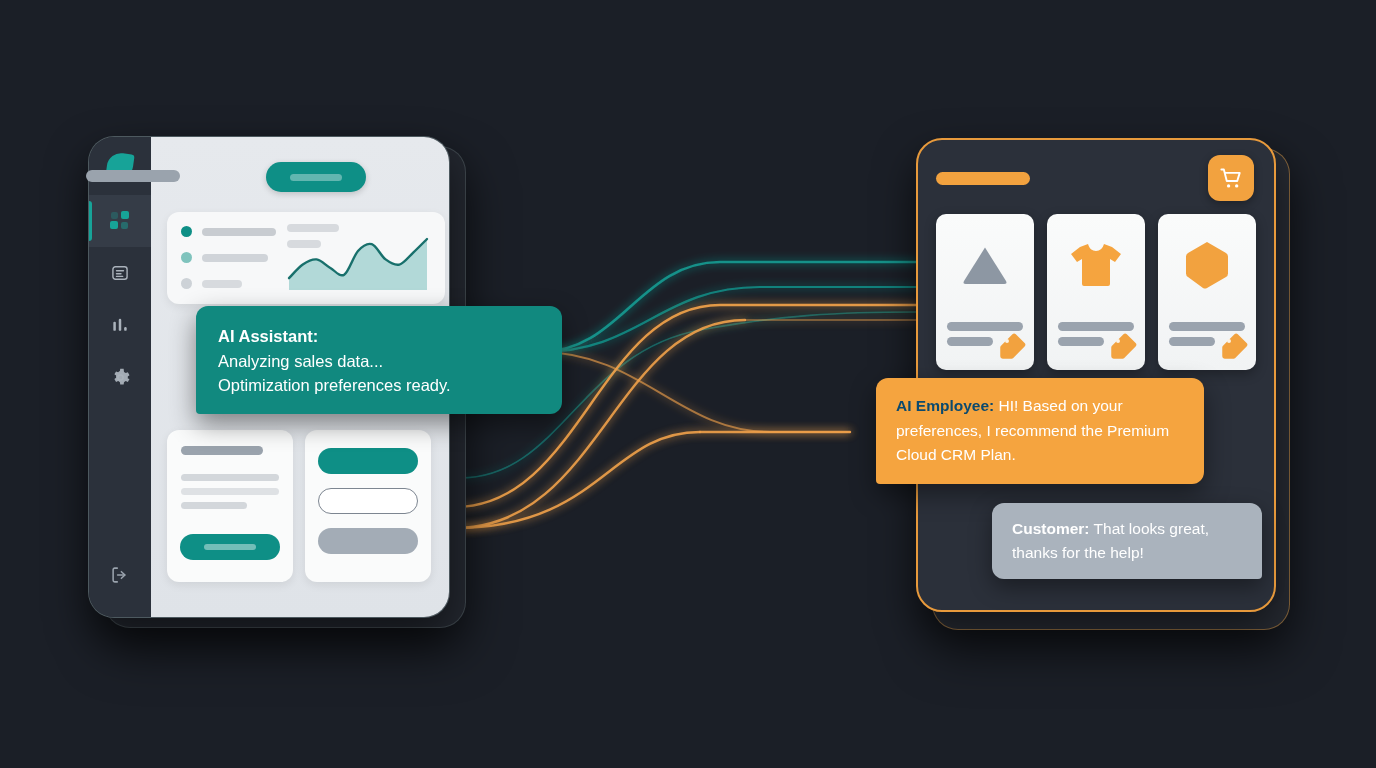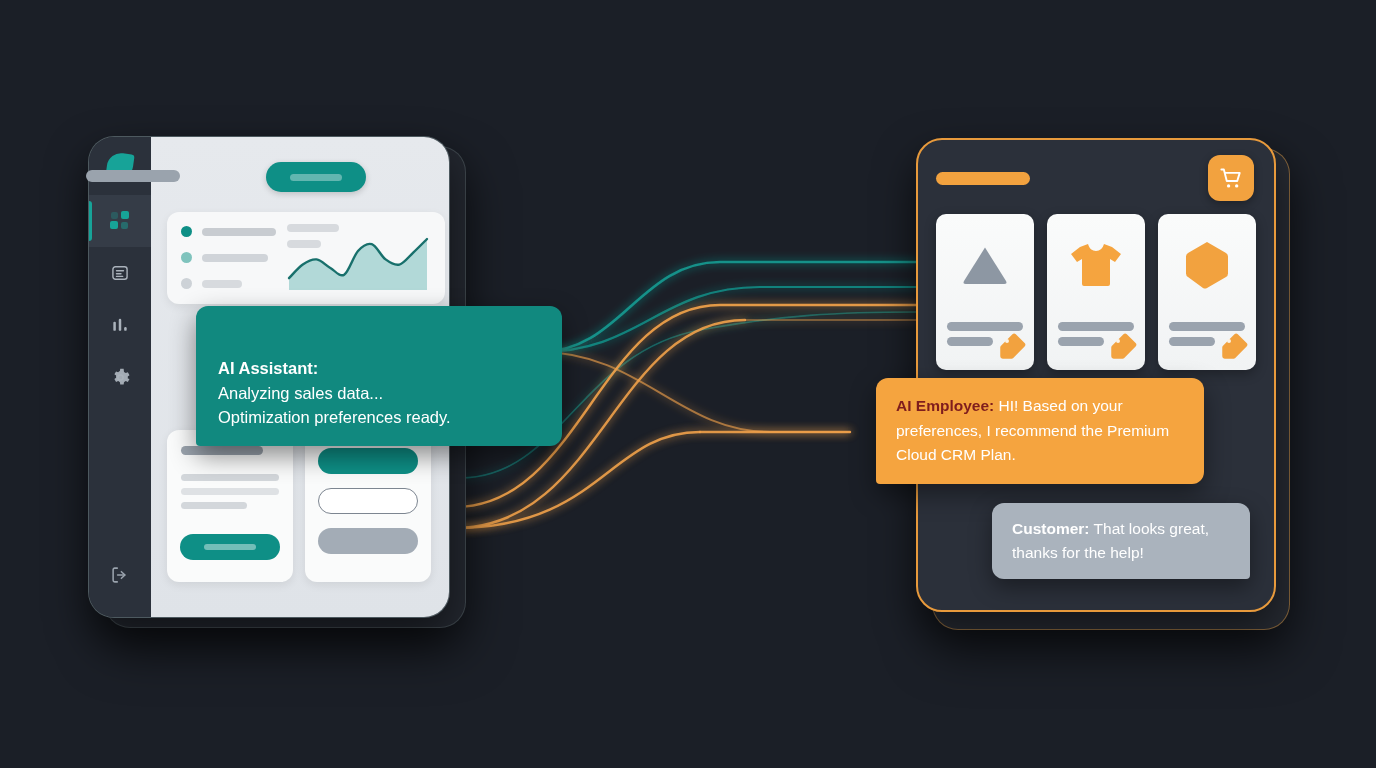--- a/index.html
+++ b/index.html
@@ -229,39 +229,39 @@
     left: 196px; top: 306px;
     width: 324px;
     padding: 18px 20px 16px 22px;
     background: #11897f;
     border-radius: 12px 12px 12px 4px;
     box-shadow: 0 10px 26px rgba(0,0,0,0.45);
     color: #ffffff;
     font-size: 16.5px;
     line-height: 24.5px;
   }
-  #bubble-assistant .who { font-weight: bold; display: block; margin-top: 32px; }
+  #bubble-assistant .who { font-weight: bold; display: block; }
 
   #bubble-employee {
     left: 876px; top: 378px;
     width: 288px;
     padding: 16px 20px 16px 20px;
     background: #f5a43f;
     border-radius: 12px 12px 12px 4px;
     box-shadow: 0 10px 26px rgba(0,0,0,0.42);
     color: #ffffff;
     font-size: 15.5px;
     line-height: 24.5px;
   }
-  #bubble-employee b { color: #7f1d1d; }
+  #bubble-employee b { color: #0c4a6e; }
 
   #bubble-customer {
     left: 992px; top: 503px;
     width: 232px;
-    padding: 14px 6px 14px 20px;
+    padding: 14px 18px 14px 20px;
     background: #aab3bd;
     border-radius: 12px 12px 4px 12px;
     box-shadow: 0 8px 22px rgba(0,0,0,0.4);
     color: #ffffff;
     font-size: 15.5px;
     line-height: 24px;
   }
   #bubble-customer b { color: #ffffff; }
 
   

